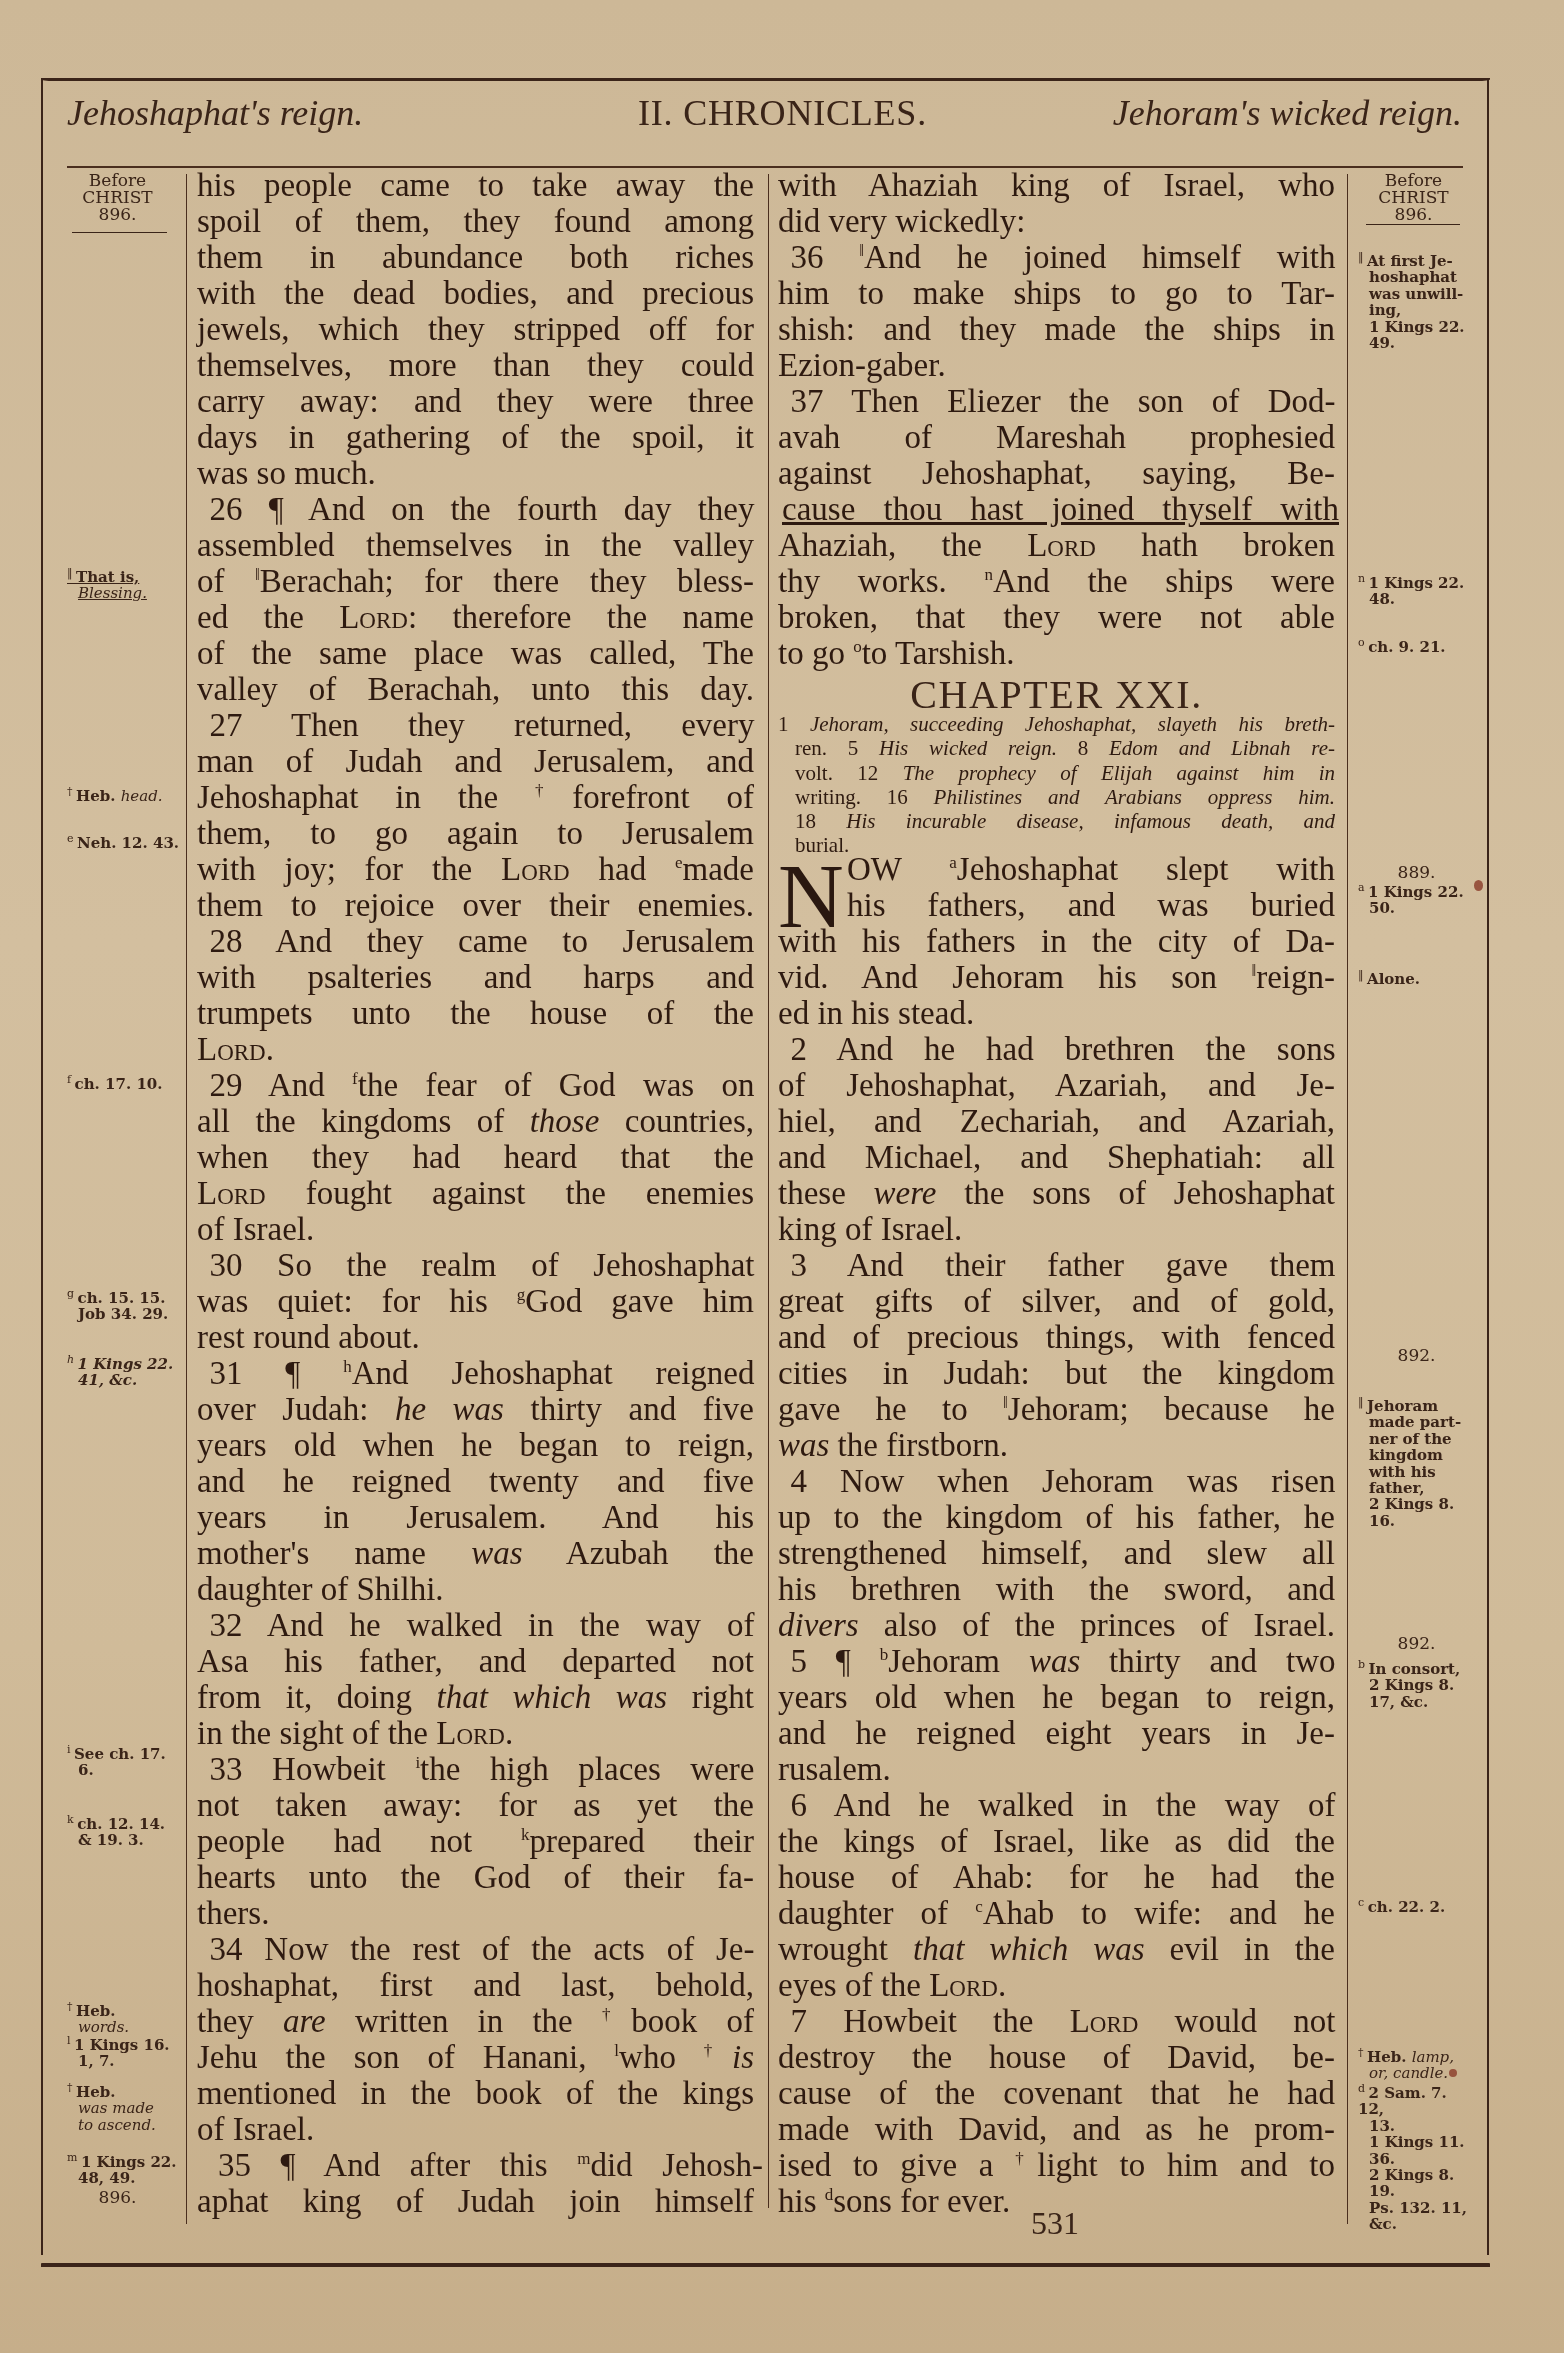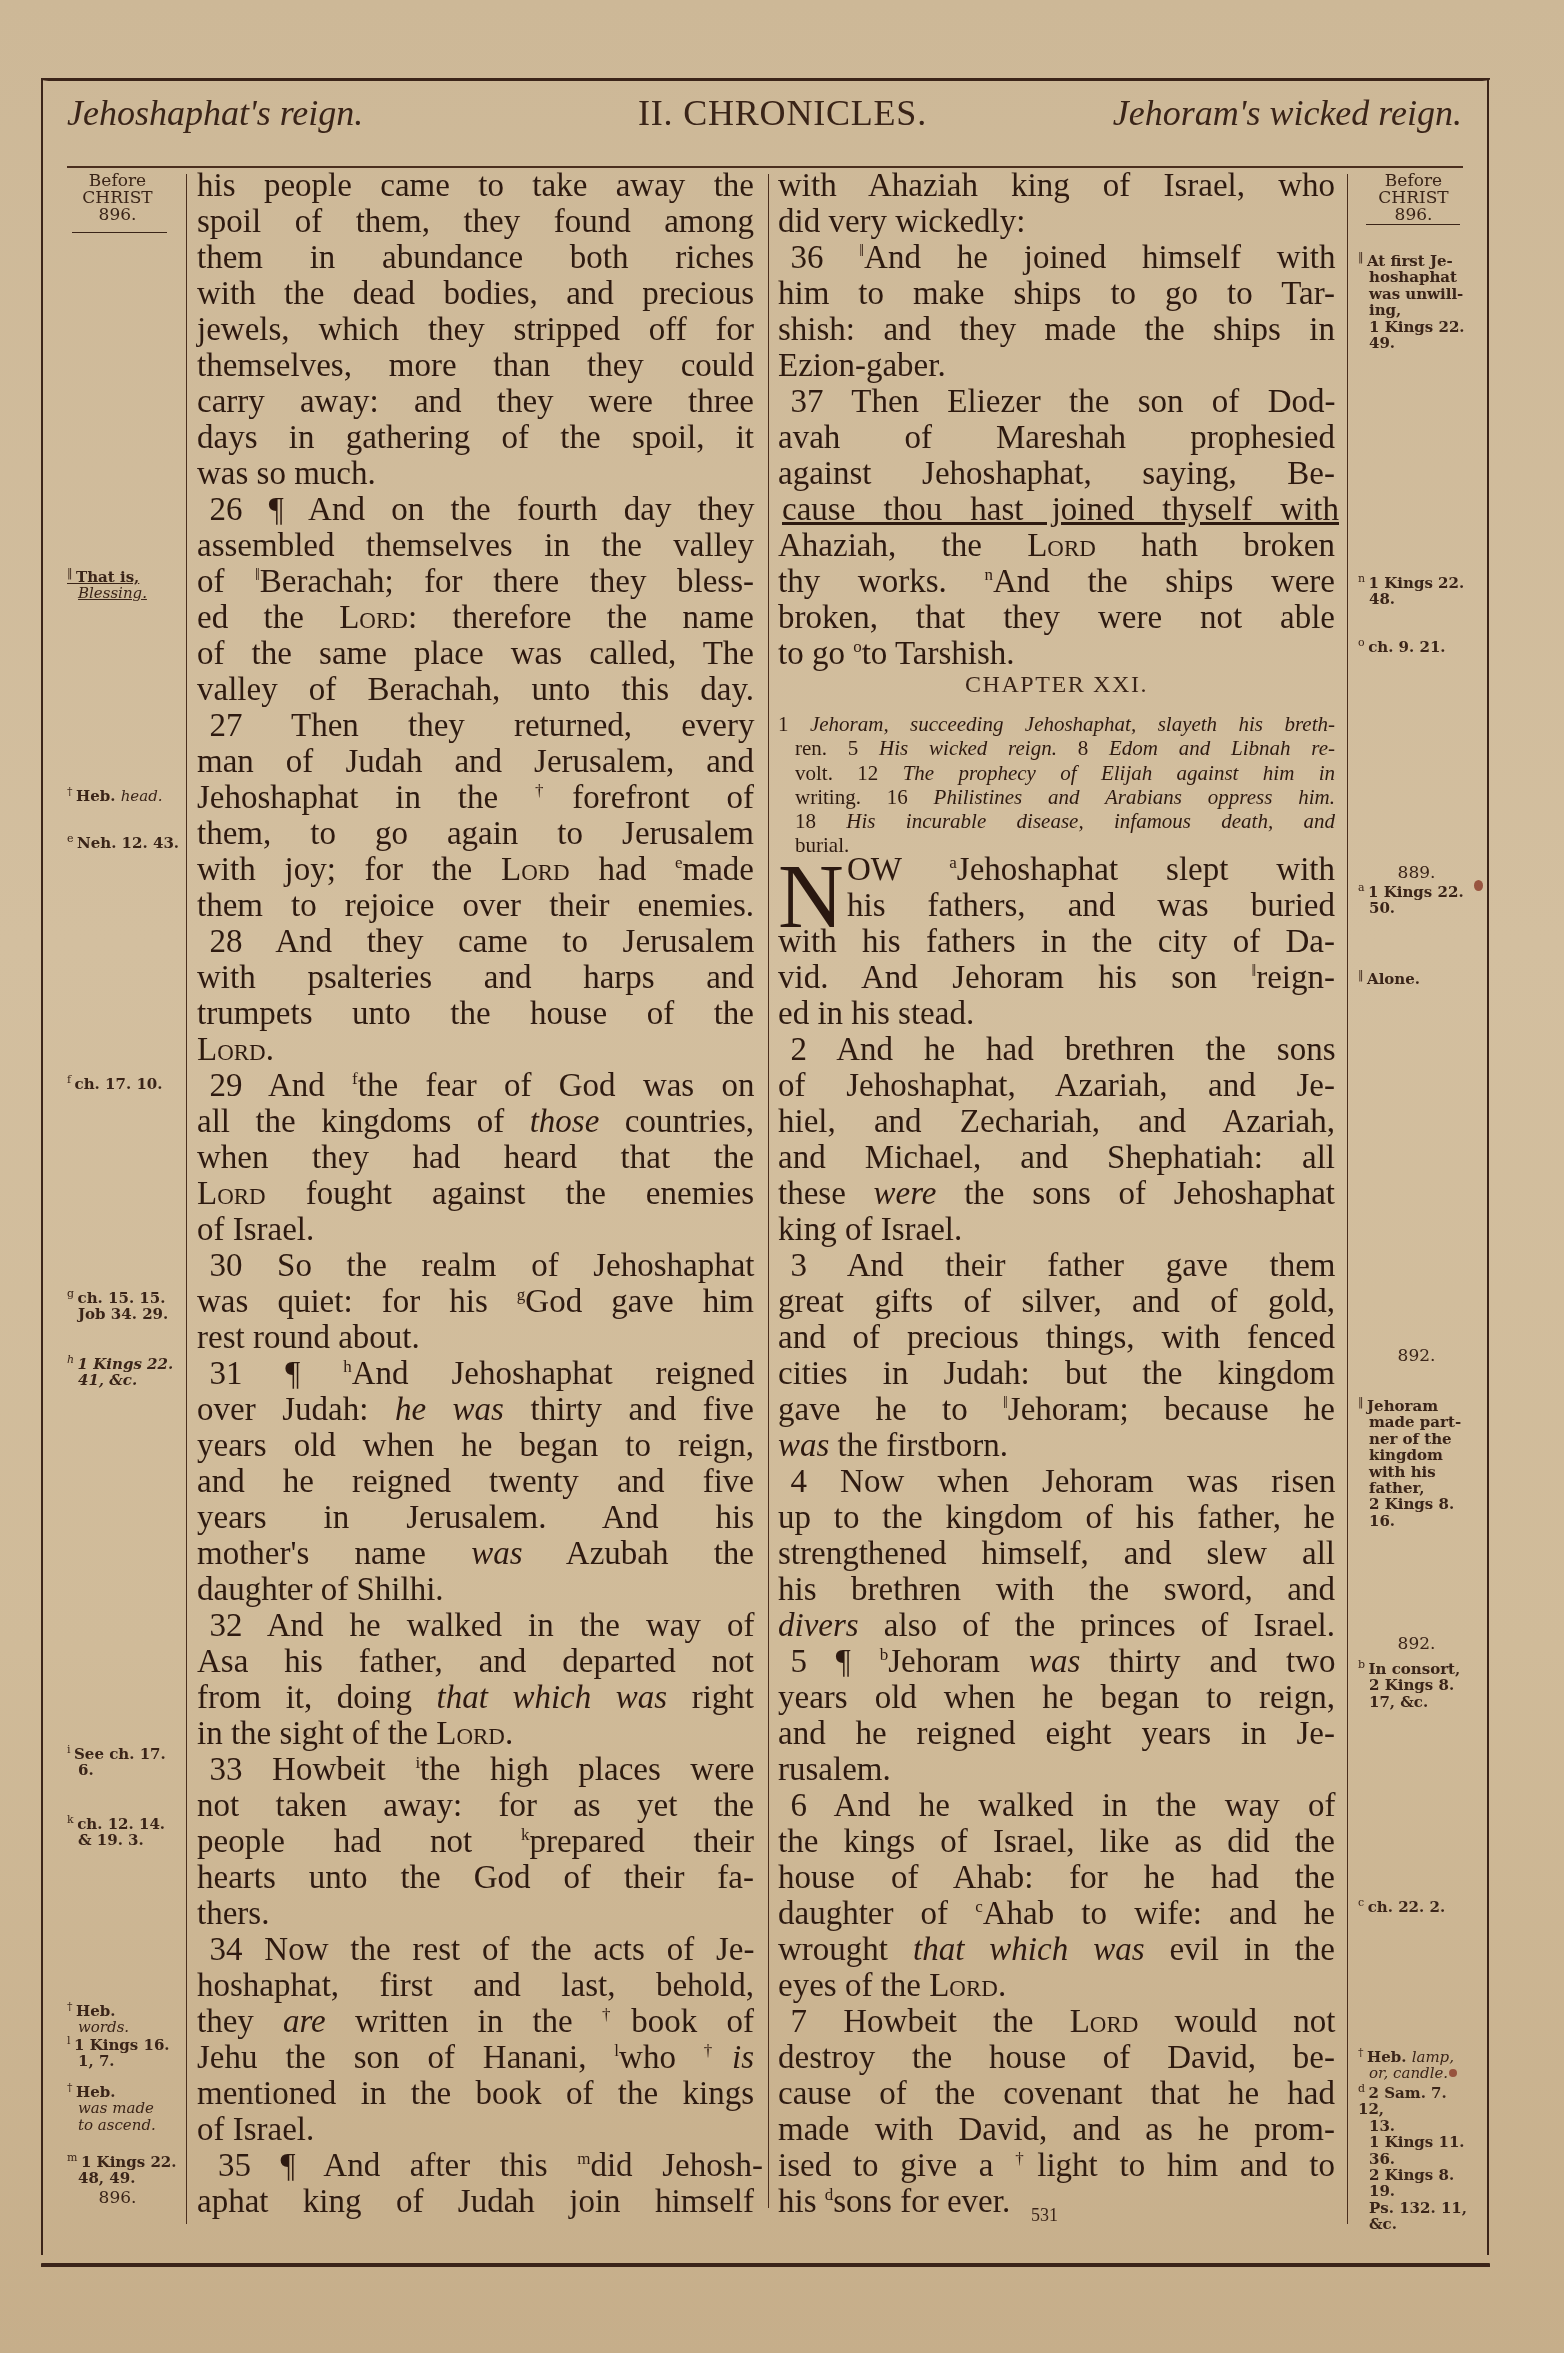--- a/index.html
+++ b/index.html
@@ -24,25 +24,25 @@
   .margin .it{font-style:italic;font-weight:normal;}
   .sym{font-size:11px;vertical-align:super;font-weight:normal;}
   .mhead{text-align:center;font-size:17px;line-height:17px;font-weight:normal;}
   .mhead-rule{position:absolute;height:0;border-top:1.6px solid #3a2418;}
   .col{position:absolute;font-family:"Liberation Serif",serif;font-size:33px;color:#2e1a10;}
   .line{position:absolute;left:0;white-space:nowrap;height:36px;line-height:36px;}
   .j{text-align:justify;text-align-last:justify;}
   .sup{font-size:17px;vertical-align:super;line-height:0;}
   .sc{font-variant:small-caps;}
   .i{font-style:italic;}
-  .chapter{position:absolute;font-family:"Liberation Serif",serif;font-size:24px;letter-spacing:1.6px;text-align:center;}
+  .chapter{position:absolute;font-family:"Liberation Serif",serif;font-size:40px;letter-spacing:1.6px;text-align:center;}
   .summary{position:absolute;font-family:"Liberation Serif",serif;font-size:21px;line-height:24px;color:#2e1a10;}
   .summary .sl{position:absolute;left:0;white-space:nowrap;}
   .dropcap{position:absolute;font-family:"Liberation Serif",serif;font-size:91px;line-height:78px;color:#2a1810;}
-  .pagenum{position:absolute;font-family:"Liberation Serif",serif;font-size:18px;}
+  .pagenum{position:absolute;font-family:"Liberation Serif",serif;font-size:32px;}
   .spot{position:absolute;border-radius:50%;background:#8a3b28;opacity:.8;}
 </style>
 </head>
 <body>
 
 <div class="page">
   <div class="frame"></div>
   <div class="frame-top"></div>
   <div class="frame-bottom"></div>
 

